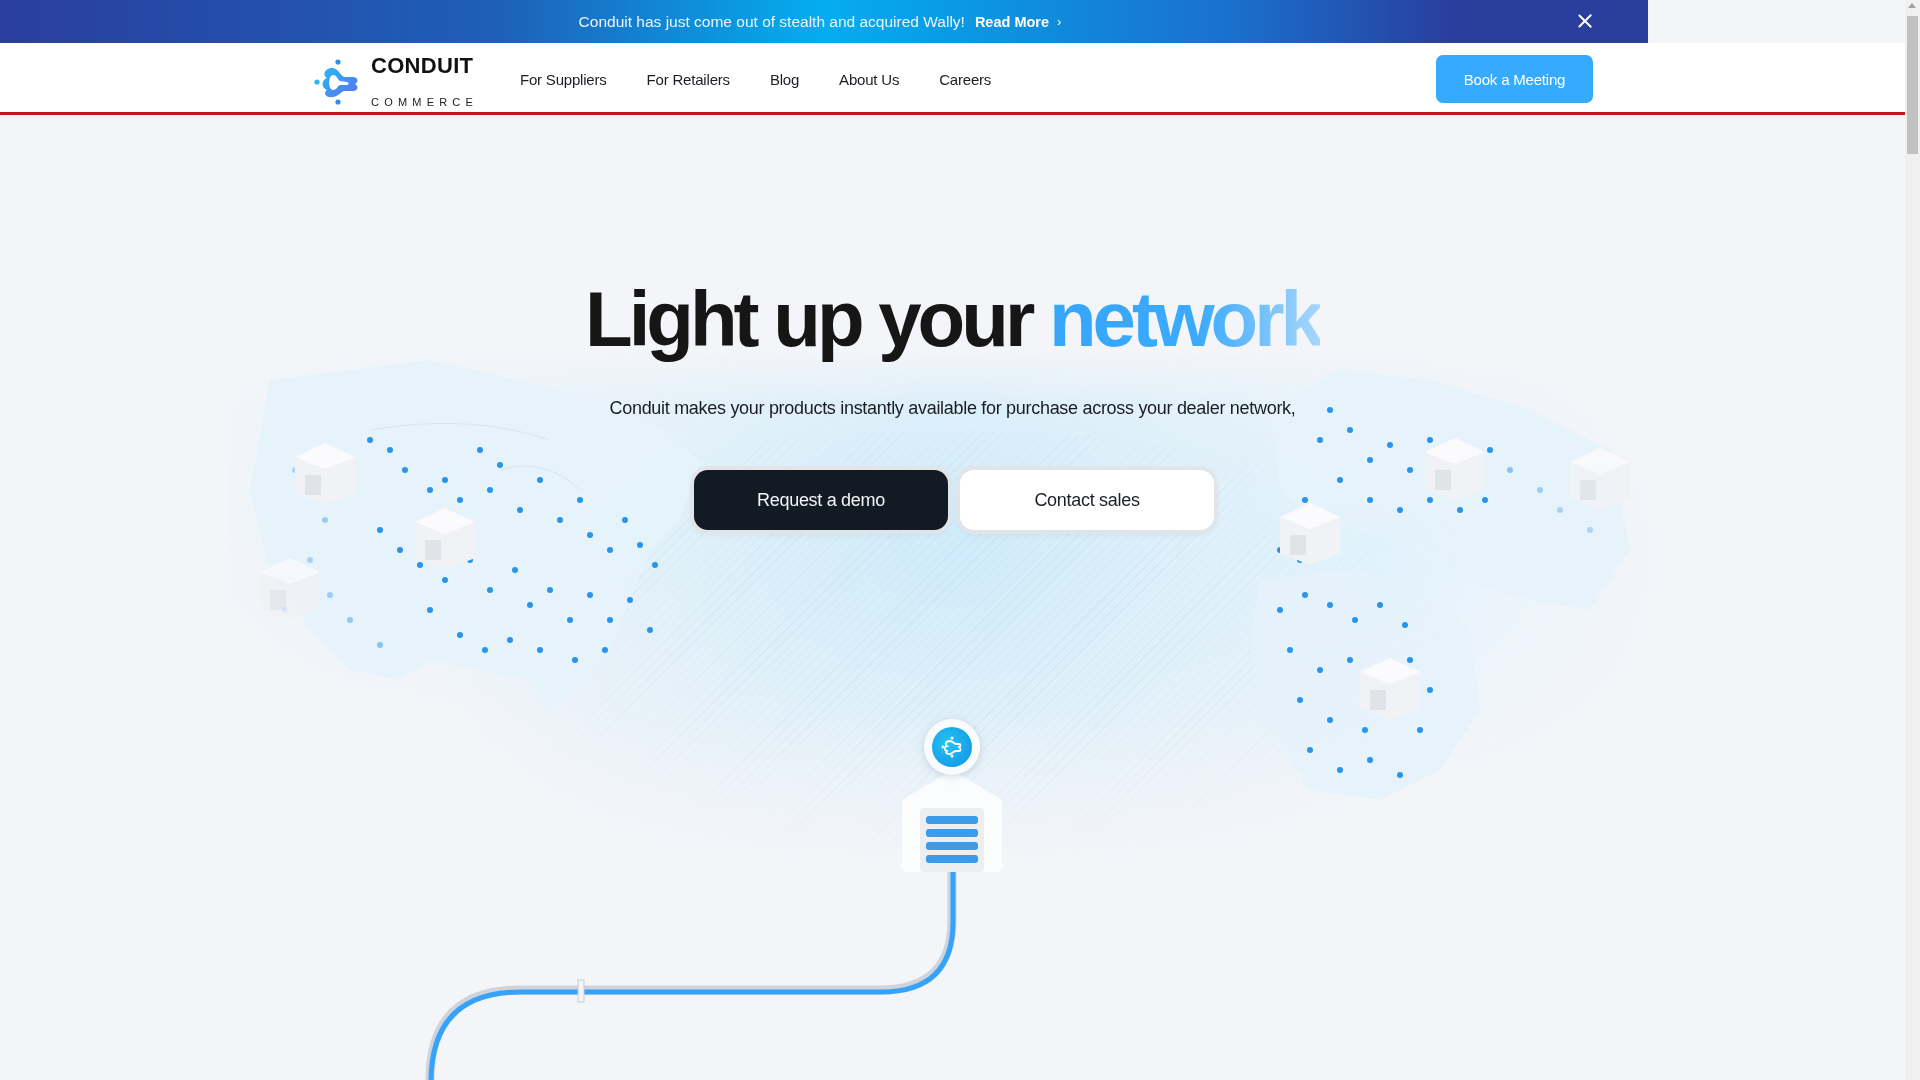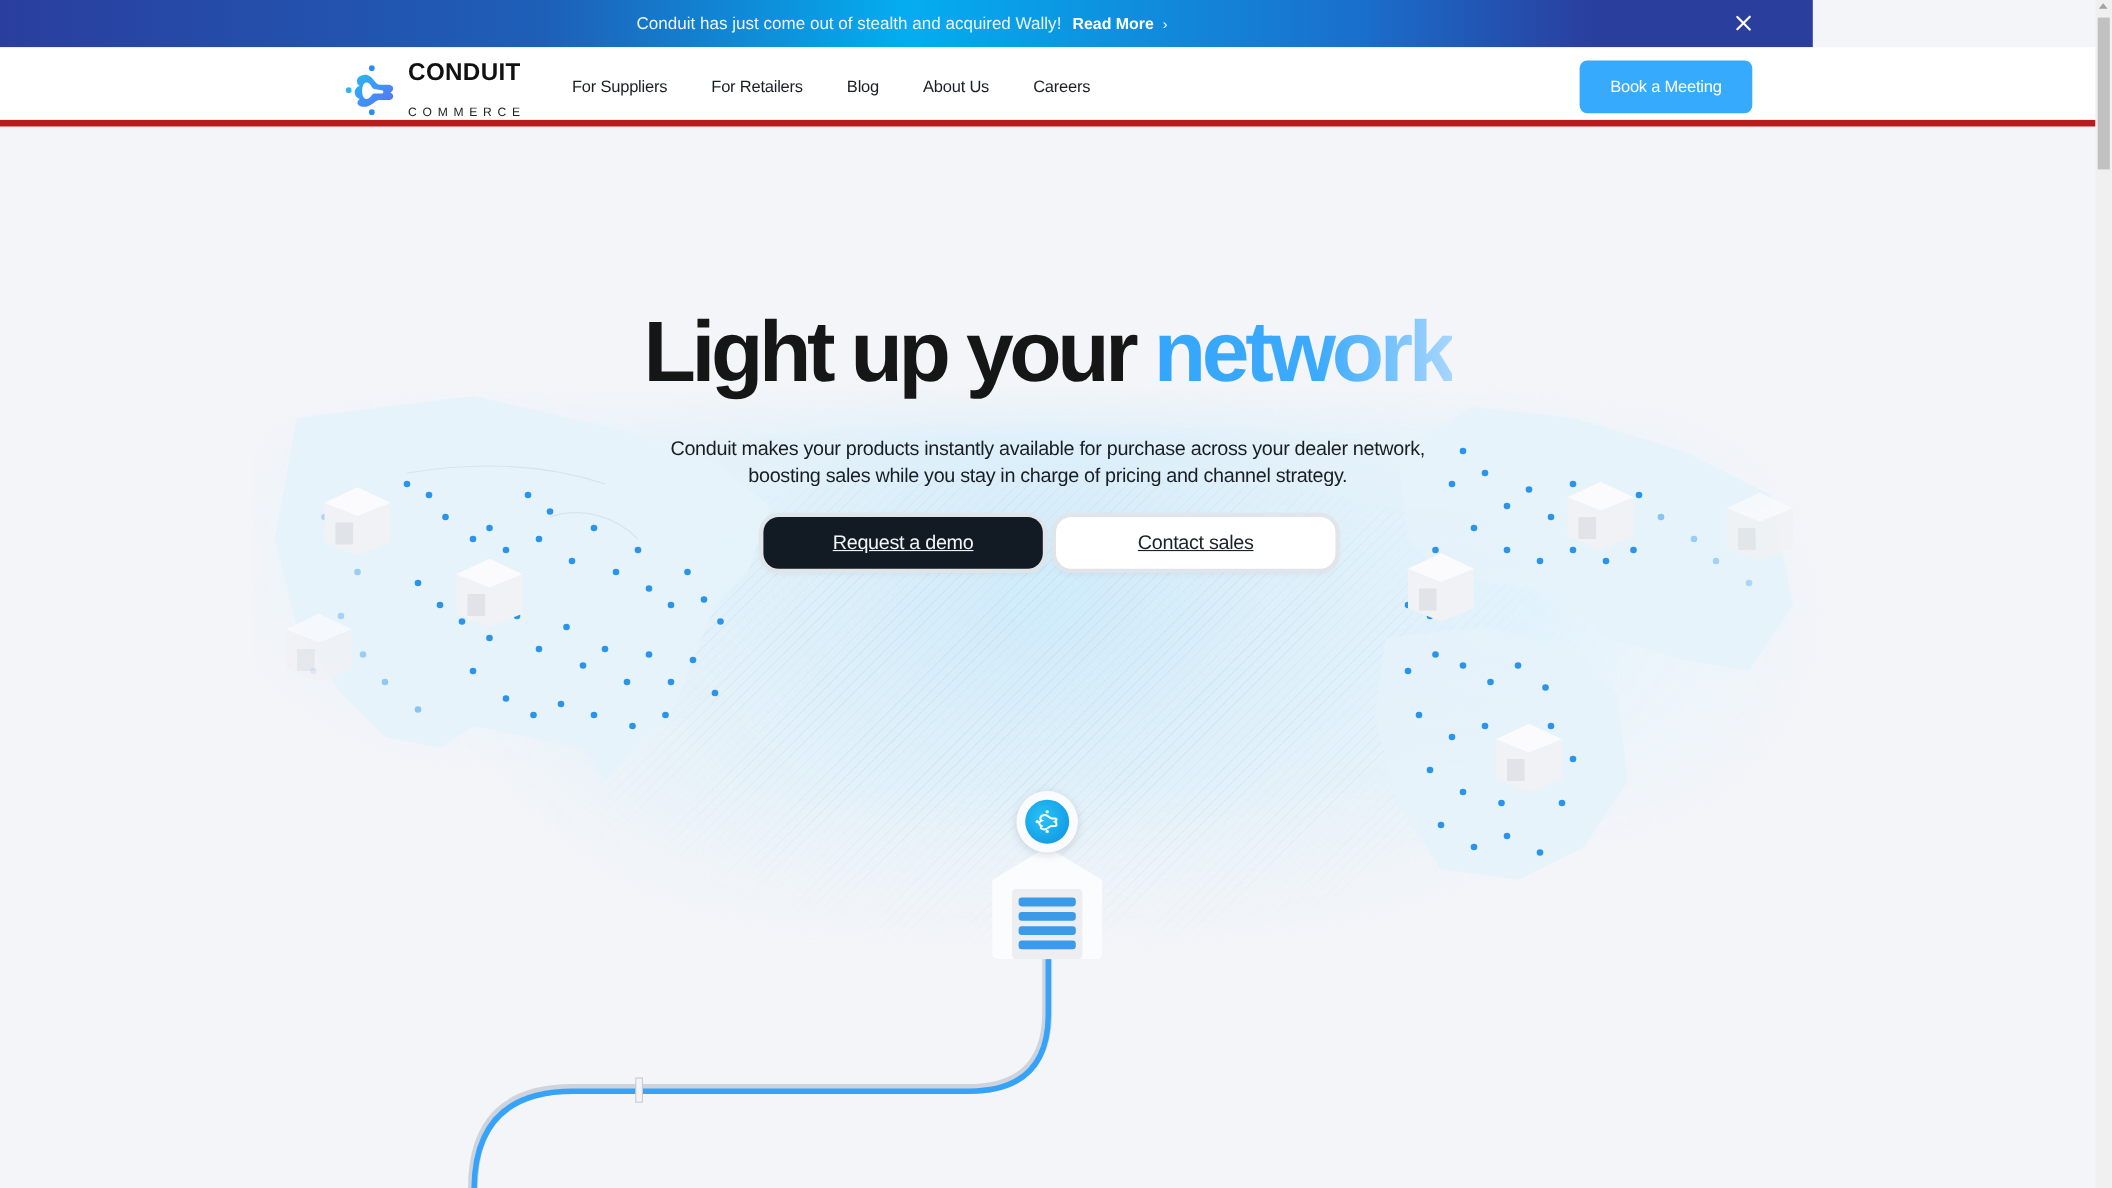--- a/index.html
+++ b/index.html
@@ -27,21 +27,21 @@
   .banner-close::before, .banner-close::after {
     content: ""; position: absolute; left: 10px; top: 2px; width: 2.4px; height: 18px;
     background: #fff; border-radius: 1px;
   }
   .banner-close::before { transform: rotate(45deg); }
   .banner-close::after { transform: rotate(-45deg); }
 
   
   .nav {
     position: absolute; left: 0; top: 43px; width: 1905px; height: 72px;
-    background: #ffffff; border-bottom: 6px solid #b91c1c;
+    background: #ffffff; border-bottom: 3px solid #b91c1c;
   }
   .logo { position: absolute; left: 313px; top: 12px; display: flex; align-items: center; gap: 8px; cursor: pointer; }
   .logo-mark { width: 50px; height: 50px; }
   .logo-text { display: flex; flex-direction: column; line-height: 1; }
   .logo-word { font-weight: bold; font-size: 22px; color: #111; letter-spacing: 0.3px; }
   .logo-sub { font-size: 11px; color: #222; letter-spacing: 5.2px; margin-top: 20px; }
   .nav-links { position: absolute; left: 520px; top: 0; height: 72px; display: flex; align-items: center; gap: 40px; }
   .nav-link { font-size: 15px; color: #1b1f24; cursor: pointer; letter-spacing: -0.2px; }
   .nav-cta {
     position: absolute; left: 1436px; top: 12px; width: 157px; height: 48px;
@@ -79,24 +79,23 @@
   .hero-title .accent {
     background: linear-gradient(90deg, #35a6fb 0%, #3caafc 55%, #a6d6fd 100%);
     -webkit-background-clip: text; background-clip: text; color: transparent;
   }
   .hero-sub {
     position: absolute; left: 560px; top: 396px; width: 785px; text-align: center;
     font-size: 18px; line-height: 24px; color: #1a1d22; letter-spacing: -0.3px;
   }
   .cta-row { position: absolute; left: 694px; top: 470px; display: flex; gap: 12px; }
   .btn {
-    width: 254px; height: 47px; border-radius: 14px; display: flex; align-items: center; justify-content: center;
+    width: 254px; height: 60px; border-radius: 14px; display: flex; align-items: center; justify-content: center;
     font-size: 18px; letter-spacing: -0.3px; cursor: pointer; font-family: "Liberation Sans", sans-serif;
     box-shadow: 0 0 0 4px rgba(225,228,232,0.9), 0 3px 8px rgba(0,0,0,0.08);
-    text-decoration: underline;
   }
   .btn-dark { background: #121a23; color: #f3f5f8; border: none; }
   .btn-light { background: #ffffff; color: #1c2027; border: none; }
 
   
   .hub-circle {
     position: absolute; left: 924px; top: 719px; width: 56px; height: 56px; border-radius: 50%;
     background: #f9fbfd; box-shadow: 0 2px 8px rgba(100,120,140,0.25);
     display: flex; align-items: center; justify-content: center;
   }
@@ -300,21 +299,20 @@
     <rect x="10" y="40" width="16" height="20" fill="#e0e3e8"></rect>
   </g>
 </svg>
 
 <h1 class="hero-title">
   <span>Light up your</span>
   <span class="accent">network</span>
 </h1>
 <p class="hero-sub">
   <span>Conduit makes your products instantly available for purchase across your dealer network,</span><br>
-  <span>boosting sales while you stay in charge of pricing and channel strategy.</span>
 </p>
 <div class="cta-row">
   <button class="btn btn-dark">Request a demo</button>
   <button class="btn btn-light">Contact sales</button>
 </div>
 
 <svg class="pipe-svg" viewBox="0 0 1000 220">
   <path d="M952 5 L952 60 Q952 130 880 130 L520 130 Q430 130 430 220" fill="none" stroke="#cfd3dc" stroke-width="9" stroke-linecap="round"></path>
   <path d="M952 5 L952 60 Q952 130 880 130 L520 130 Q430 130 430 220" fill="none" stroke="#35a3fb" stroke-width="5" transform="translate(1,2)"></path>
   <rect x="578" y="120" width="6" height="22" fill="#f3f4f8" stroke="#c9ccd4" stroke-width="1"></rect>

